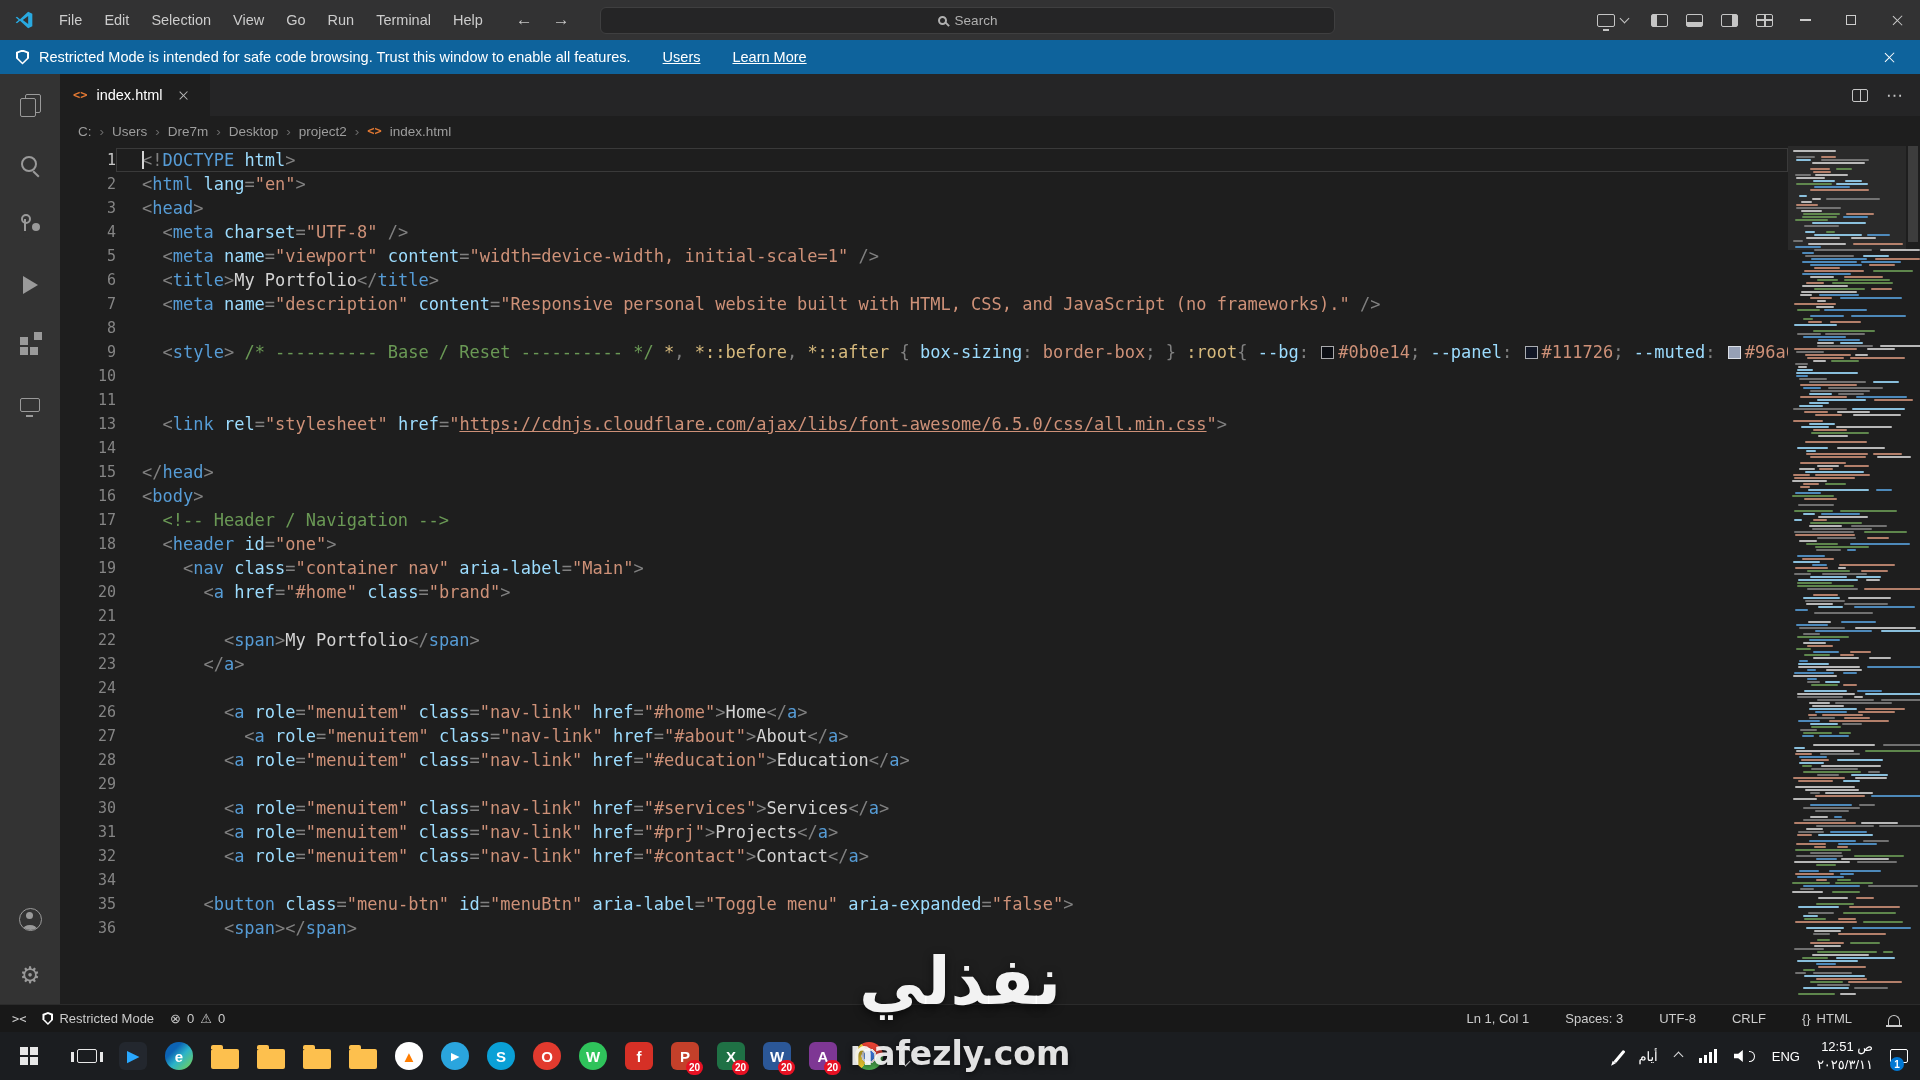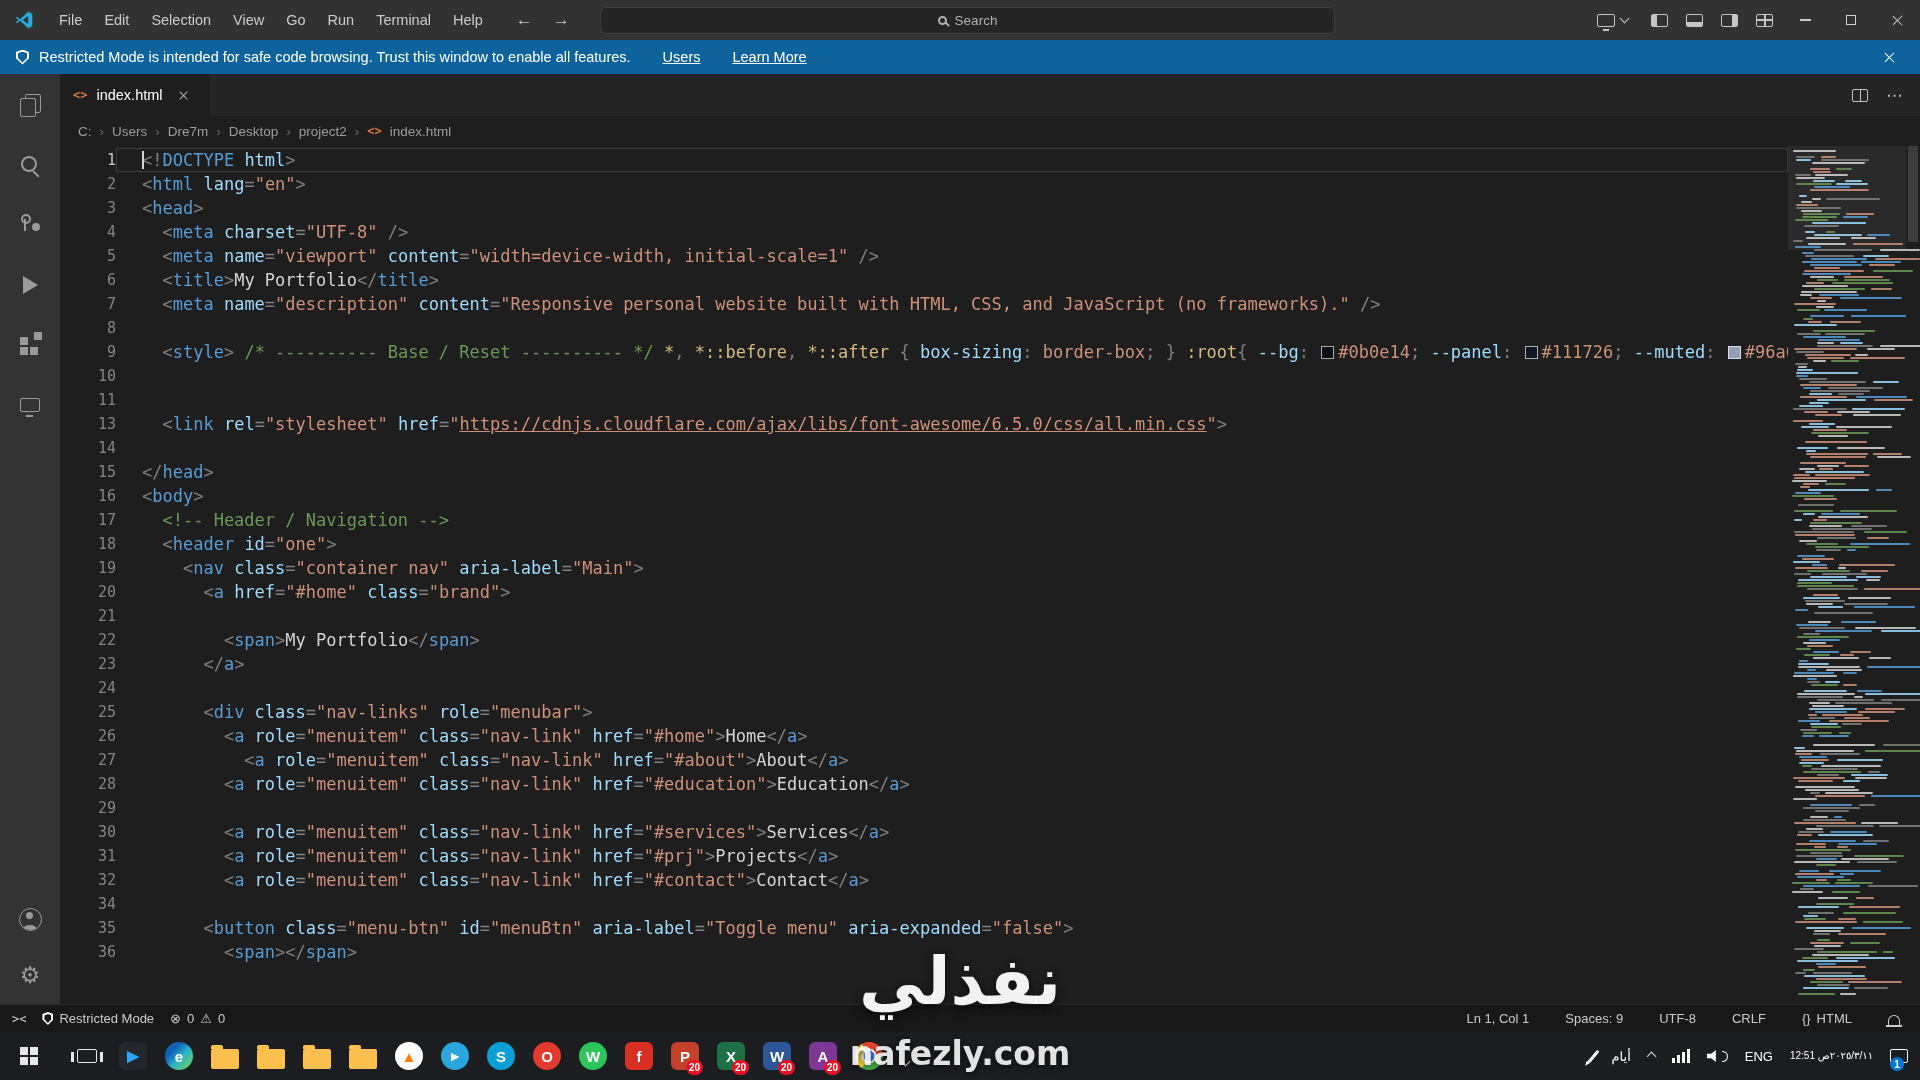--- a/index.html
+++ b/index.html
@@ -141,21 +141,21 @@
   .tb-right{margin-left:auto;display:flex;align-items:center;gap:17px;padding-right:12px;color:#ffffff;font-size:13px}
   .ic-pen{width:3px;height:15px;background:#ffffff;transform:rotate(40deg);border-radius:1px;position:relative}
   .ic-pen::after{content:"";position:absolute;left:-1px;bottom:-5px;border-left:2.5px solid transparent;border-right:2.5px solid transparent;border-top:5px solid #ffffff}
   .bars{display:flex;align-items:flex-end;gap:2px}
   .bars i{display:block;width:3px;background:#ffffff}
   .bars i:nth-child(1){height:5px}.bars i:nth-child(2){height:8px}
   .bars i:nth-child(3){height:11px}.bars i:nth-child(4){height:14px}
   .speaker{display:flex;align-items:center;gap:2px}
   .spk-body{width:13px;height:13px;background:#ffffff;clip-path:polygon(0 32%,35% 32%,70% 4%,70% 96%,35% 68%,0 68%)}
   .spk-wave{width:6px;height:11px;border:1.6px solid #ffffff;border-left:none;border-radius:0 7px 7px 0}
-  .clock{display:flex;align-items:flex-end;line-height:1.35;font-size:10px}
+  .clock{display:flex;flex-direction:column;align-items:flex-end;line-height:1.35;font-size:13px}
   .ic-notif{width:18px;height:14px;border:1.6px solid #ffffff;border-radius:2px;position:relative}
   .notif-badge{position:absolute;right:4px;top:8px;min-width:14px;height:14px;border-radius:7px;background:#0078d4;color:#fff;font-size:10px;display:flex;align-items:center;justify-content:center;font-weight:bold}
   .tb-icon-btn{position:relative;display:flex;align-items:center;justify-content:center}
 
   
   .watermark-main{position:absolute;left:50%;top:943px;transform:translateX(-50%);font-size:66px;font-weight:bold;color:rgba(255,255,255,.95);text-shadow:0 3px 10px rgba(0,0,0,.65);z-index:50;pointer-events:none;font-family:"DejaVu Sans",sans-serif}
   .watermark-site{position:absolute;left:50%;top:1034px;transform:translateX(-50%);font-size:33px;font-weight:bold;color:rgba(255,255,255,.88);text-shadow:0 2px 6px rgba(0,0,0,.6);z-index:50;pointer-events:none;font-family:"DejaVu Sans",sans-serif}
 </style>
 </head>
 <body>
@@ -360,24 +360,20 @@
             <div class="line-num">22</div>
             <div class="line-body"><span class="tok-p">        &lt;</span><span class="tok-t">span</span><span class="tok-p">&gt;</span><span class="tok-x">My Portfolio</span><span class="tok-p">&lt;/</span><span class="tok-t">span</span><span class="tok-p">&gt;</span></div>
           </div>
           <div class="code-line">
             <div class="line-num">23</div>
             <div class="line-body"><span class="tok-p">      &lt;/</span><span class="tok-t">a</span><span class="tok-p">&gt;</span></div>
           </div>
           <div class="code-line">
             <div class="line-num">24</div>
             <div class="line-body"></div>
-          </div>
-          <div class="code-line">
-            <div class="line-num">25</div>
-            <div class="line-body"><span class="tok-p">      &lt;</span><span class="tok-t">div</span><span class="tok-a"> class</span><span class="tok-p">=</span><span class="tok-s">"nav-links"</span><span class="tok-a"> role</span><span class="tok-p">=</span><span class="tok-s">"menubar"</span><span class="tok-p">&gt;</span></div>
           </div>
           <div class="code-line">
             <div class="line-num">26</div>
             <div class="line-body"><span class="tok-p">        &lt;</span><span class="tok-t">a</span><span class="tok-a"> role</span><span class="tok-p">=</span><span class="tok-s">"menuitem"</span><span class="tok-a"> class</span><span class="tok-p">=</span><span class="tok-s">"nav-link"</span><span class="tok-a"> href</span><span class="tok-p">=</span><span class="tok-s">"#home"</span><span class="tok-p">&gt;</span><span class="tok-x">Home</span><span class="tok-p">&lt;/</span><span class="tok-t">a</span><span class="tok-p">&gt;</span></div>
           </div>
           <div class="code-line">
             <div class="line-num">27</div>
             <div class="line-body"><span class="tok-p">          &lt;</span><span class="tok-t">a</span><span class="tok-a"> role</span><span class="tok-p">=</span><span class="tok-s">"menuitem"</span><span class="tok-a"> class</span><span class="tok-p">=</span><span class="tok-s">"nav-link"</span><span class="tok-a"> href</span><span class="tok-p">=</span><span class="tok-s">"#about"</span><span class="tok-p">&gt;</span><span class="tok-x">About</span><span class="tok-p">&lt;/</span><span class="tok-t">a</span><span class="tok-p">&gt;</span></div>
           </div>
           <div class="code-line">
@@ -823,21 +819,21 @@
     </span>
     <span class="sb-item">
       <span>⊗</span>
       <span>0</span>
       <span>⚠</span>
       <span>0</span>
     </span>
   </div>
   <div class="sb-right">
     <span>Ln 1, Col 1</span>
-    <span>Spaces: 9</span>
+    <span>Spaces: 3</span>
     <span>UTF-8</span>
     <span>CRLF</span>
     <span class="sb-item">
       <span>{}</span>
       <span>HTML</span>
     </span>
     <span class="ic-bell"></span>
   </div>
 </div>
 

